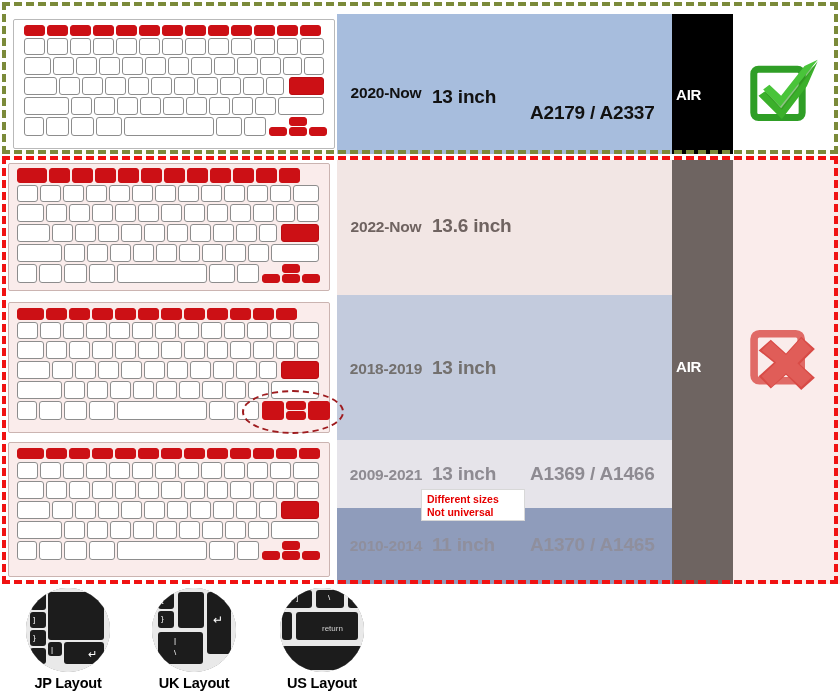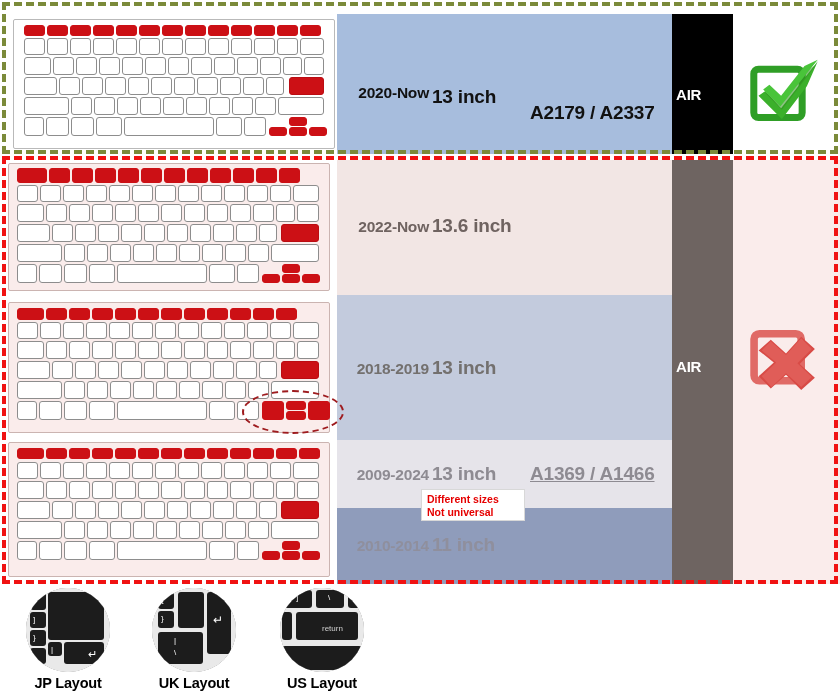--- a/index.html
+++ b/index.html
@@ -41,21 +41,21 @@
   .markcol.white{ background:#ffffff; }
   .markcol.pink{ background:#faeceb; }
 
   
   .cell{
     position:absolute;
     font-weight:bold;
     white-space:nowrap;
     letter-spacing:-0.2px;
   }
-  .c-year{ left:343px; width:86px; text-align:right; font-size:15.5px; }
+  .c-year{ left:343px; width:86px; text-align:center; font-size:15.5px; }
   .c-size{ left:432px; width:85px; text-align:left; font-size:19px; }
   .c-model{ left:530px; width:140px; text-align:left; font-size:19px; }
   .c-air{ left:676px; width:55px; text-align:left; font-size:15px; font-weight:bold;}
 
   .t-dark{ color:#111111; }
   .t-grey{ color:#6f6360; }
   .t-grey2{ color:#73706e; }
   .t-grey3{ color:#8e8b92; }
   .t-grey4{ color:#8f8f9d; }
   .t-white{ color:#ffffff; }
@@ -427,32 +427,33 @@
         <path d="M30 28 L50 46 L70 24 L84 38 L65 57 L84 75 L70 88 L50 70 L31 88 L18 74 L37 56 L18 40 Z" fill="#e05d58"></path>
       </svg>
     </div>
   </div>
 
   <div class="row" style="top:440px;height:68px;">
     <div class="panel p1466"></div>
     <div class="aircol grey"></div>
     <div class="markcol pink"></div>
 
-    <div class="cell c-year t-grey3" style="top:26px;">2009-2024</div>
+    <div class="cell c-year t-grey3" style="top:26px;">2009-2021</div>
     <div class="cell c-size t-grey3" style="top:23px;">13 inch</div>
-    <div class="cell c-model t-grey3" style="top:23px;text-decoration:underline;">A1369 / A1466</div>
+    <div class="cell c-model t-grey3" style="top:23px;">A1369 / A1466</div>
   </div>
 
   <div class="row" style="top:508px;height:76px;">
     <div class="panel p1465"></div>
     <div class="aircol grey"></div>
     <div class="markcol pink"></div>
 
     <div class="cell c-year t-grey4" style="top:29px;">2010-2014</div>
     <div class="cell c-size t-grey4" style="top:26px;">11 inch</div>
+    <div class="cell c-model t-grey4" style="top:26px;">A1370 / A1465</div>
   </div>
 
   <div class="kbwrap" style="left:8px;top:442px;width:322px;height:135px;">
     <div class="kb fade"></div>
     <div class="key fn" style="left:9px;top:6px;width:27px;height:11px;"></div>
     <div class="key fn" style="left:38px;top:6px;width:21px;height:11px;"></div>
     <div class="key fn" style="left:61px;top:6px;width:21px;height:11px;"></div>
     <div class="key fn" style="left:84px;top:6px;width:21px;height:11px;"></div>
     <div class="key fn" style="left:107px;top:6px;width:21px;height:11px;"></div>
     <div class="key fn" style="left:130px;top:6px;width:21px;height:11px;"></div>

